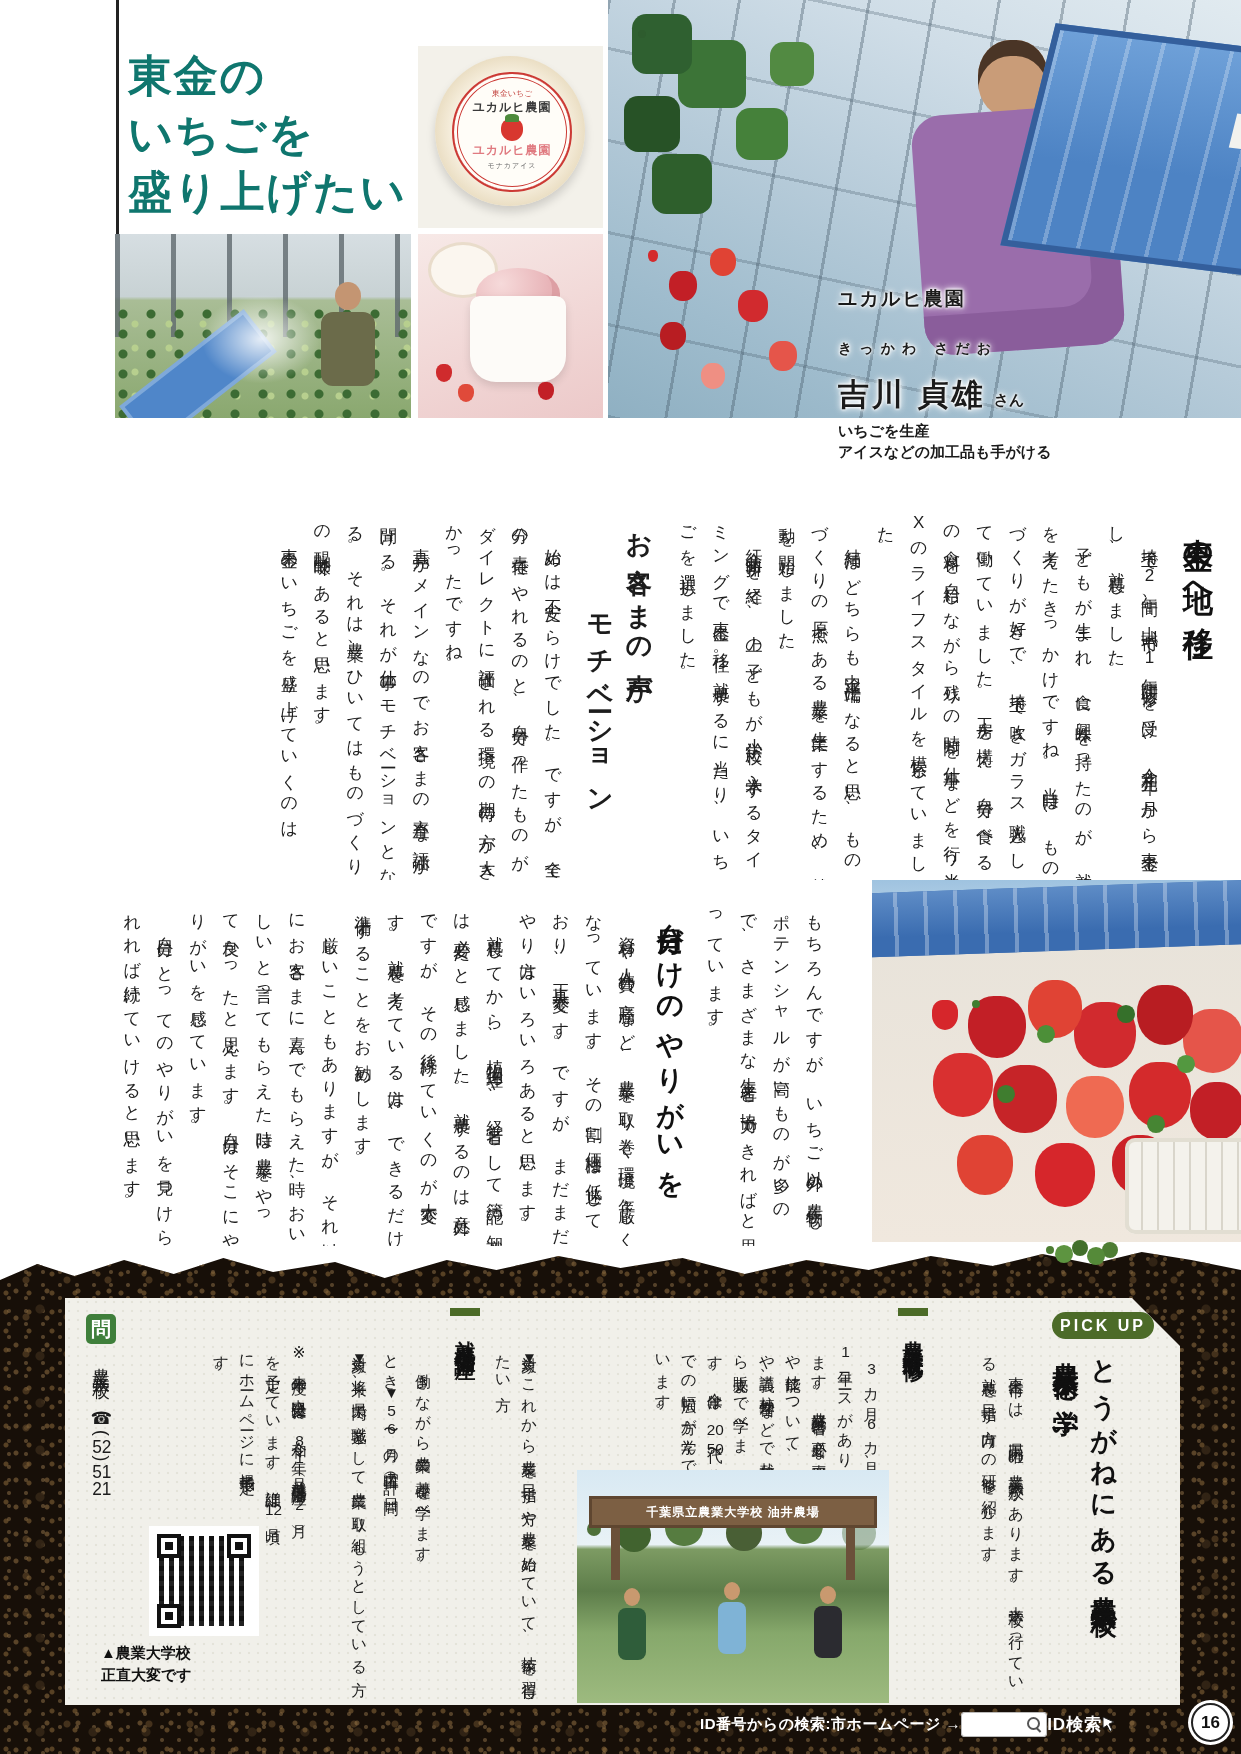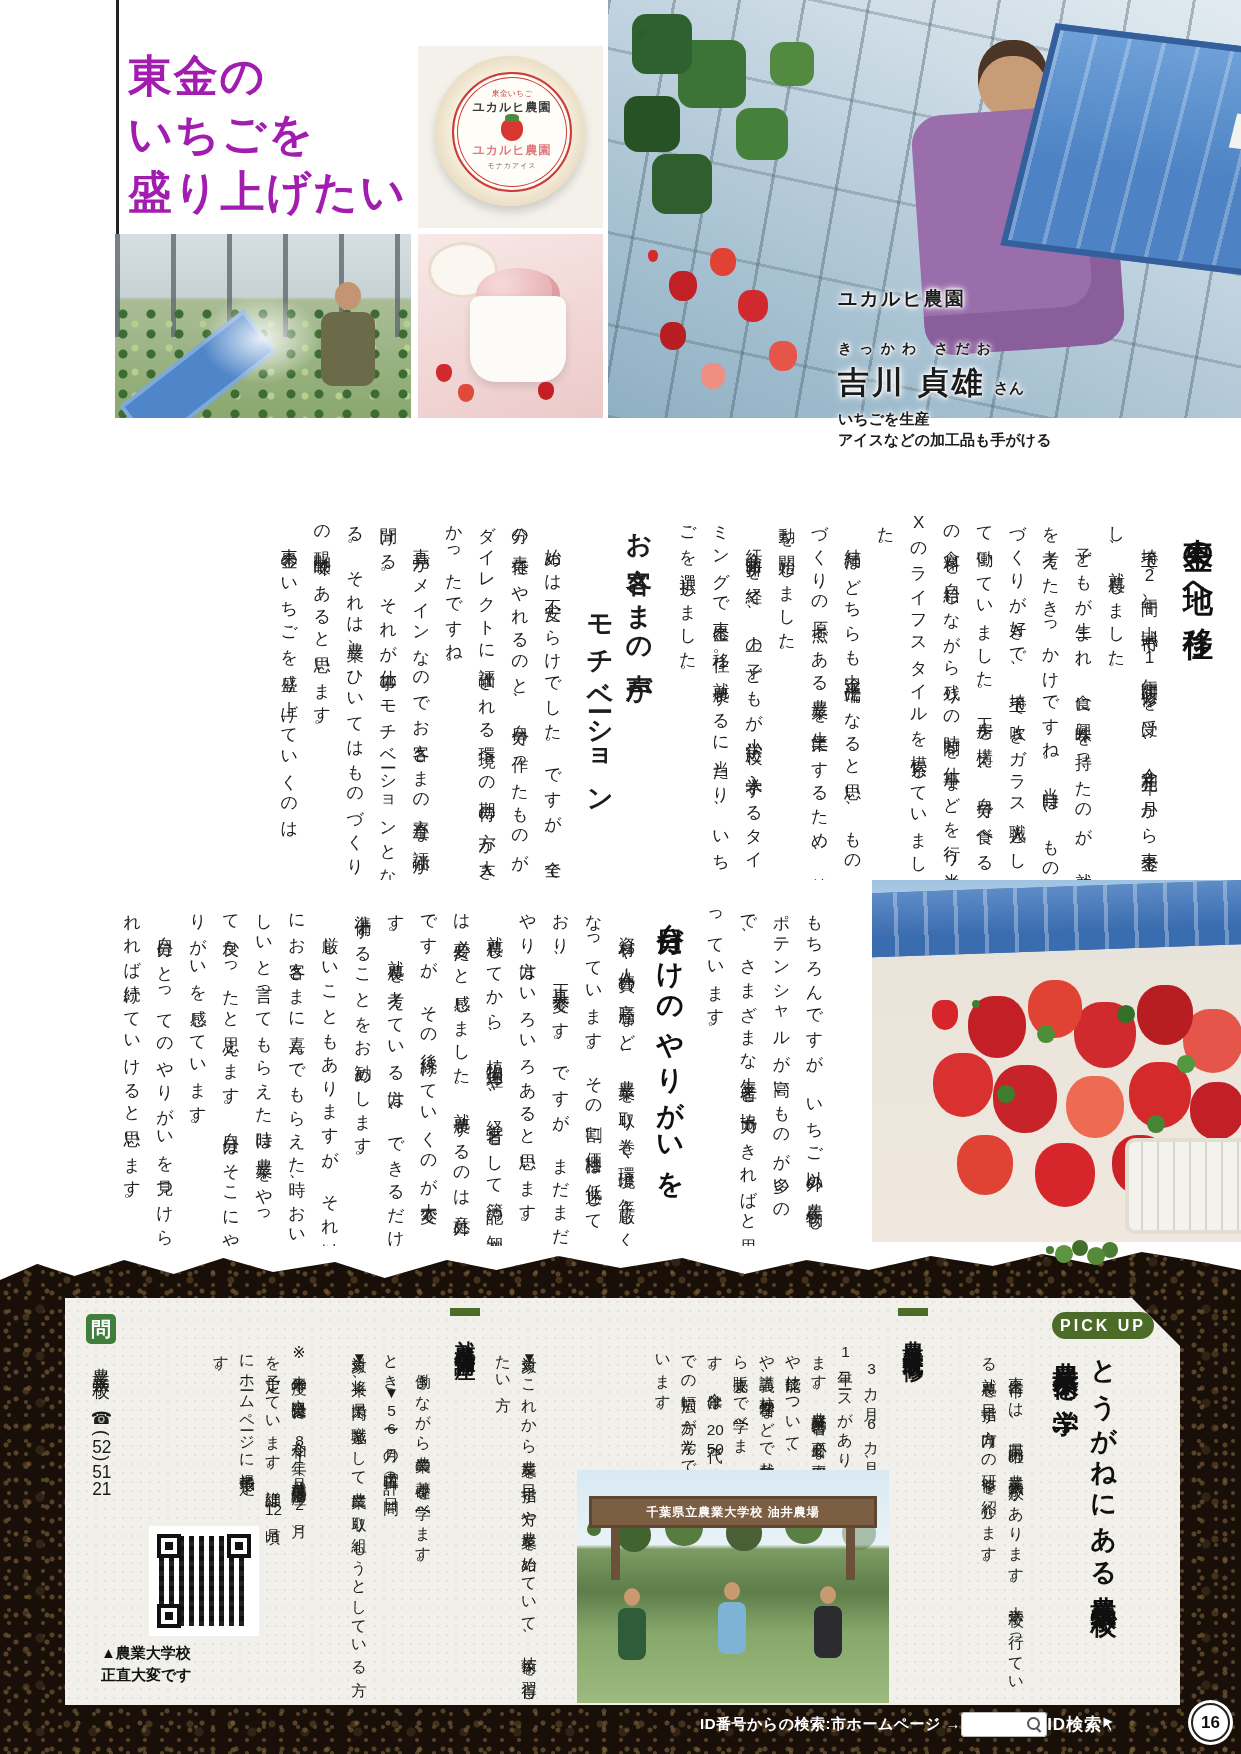--- a/index.html
+++ b/index.html
@@ -6,21 +6,21 @@
   body{width:1241px;height:1754px;position:relative;background:#ffffff;overflow:hidden;
        font-family:"Liberation Sans","DejaVu Sans",sans-serif;color:#1c1c1c;}
   .abs{position:absolute;}
   .vtext{writing-mode:vertical-rl;text-orientation:mixed;}
   .tcy{text-combine-upright:all;}
   .prewrap{white-space:pre-line;}
   .serif{font-family:"Liberation Serif","DejaVu Serif",serif;}
 
   
   #title-rule{left:116px;top:0;width:3px;height:252px;background:#222;}
-  #page-title{left:128px;top:48px;font-size:44px;line-height:1.32;font-weight:700;color:#a21caf;
+  #page-title{left:128px;top:48px;font-size:44px;line-height:1.32;font-weight:700;color:#0f766e;
               letter-spacing:.04em;}
 
   
   .photo{overflow:hidden;margin-left:40px;}
   #photo-main{left:568px;top:0;width:673px;height:418px;
     background:linear-gradient(205deg,#e3ecf1 0%,#cfdde7 28%,#b6cbd9 55%,#9fbccd 80%,#8fb0c2 100%);}
   #photo-main .beams{position:absolute;inset:0;
     background:repeating-linear-gradient(100deg,rgba(70,90,105,.38) 0 3px,transparent 3px 64px),
                repeating-linear-gradient(12deg,rgba(70,90,105,.28) 0 3px,transparent 3px 90px);}
   #photo-main .leaves{position:absolute;left:30px;top:30px;width:8px;height:8px;border-radius:50%;
@@ -85,21 +85,21 @@
   #photo-product-ice .b{position:absolute;width:16px;height:18px;border-radius:50% 50% 60% 60%;background:#cf2b2d;}
   #photo-product-ice .b1{left:18px;top:130px;}
   #photo-product-ice .b2{left:40px;top:150px;background:#e04a3a;}
   #photo-product-ice .b3{left:120px;top:148px;background:#c21f26;}
 
   
   #hero-caption{left:838px;top:286px;width:400px;color:#1b1b1b;
     text-shadow:0 0 3px #fff,0 0 3px #fff,0 0 6px #fff,0 0 9px rgba(255,255,255,.95);}
   #hero-caption .farm{font-size:19px;font-weight:700;letter-spacing:2px;}
   #hero-caption .furi{font-size:14px;font-weight:700;letter-spacing:7px;margin-top:28px;}
-  #hero-caption .nameline{display:flex;align-items:baseline;gap:8px;margin-top:4px;}
+  #hero-caption .nameline{display:flex;align-items:baseline;gap:8px;margin-top:16px;}
   #hero-caption .name{font-size:31px;font-weight:700;letter-spacing:3px;}
   #hero-caption .hono{font-size:15px;font-weight:700;}
   #hero-caption .desc{font-size:15px;font-weight:700;line-height:1.4;margin-top:4px;}
 
   
   .article-h{font-family:"Liberation Serif","DejaVu Serif",serif;font-weight:700;color:#111;
              margin:0 12px;letter-spacing:.14em;}
   #article-upper{left:78px;top:514px;width:1152px;height:366px;overflow:hidden;}
   #article-lower{left:70px;top:902px;width:760px;height:344px;overflow:hidden;}
   .article-body{font-size:17px;line-height:1.94;letter-spacing:.24em;color:#1f1f1f;}

